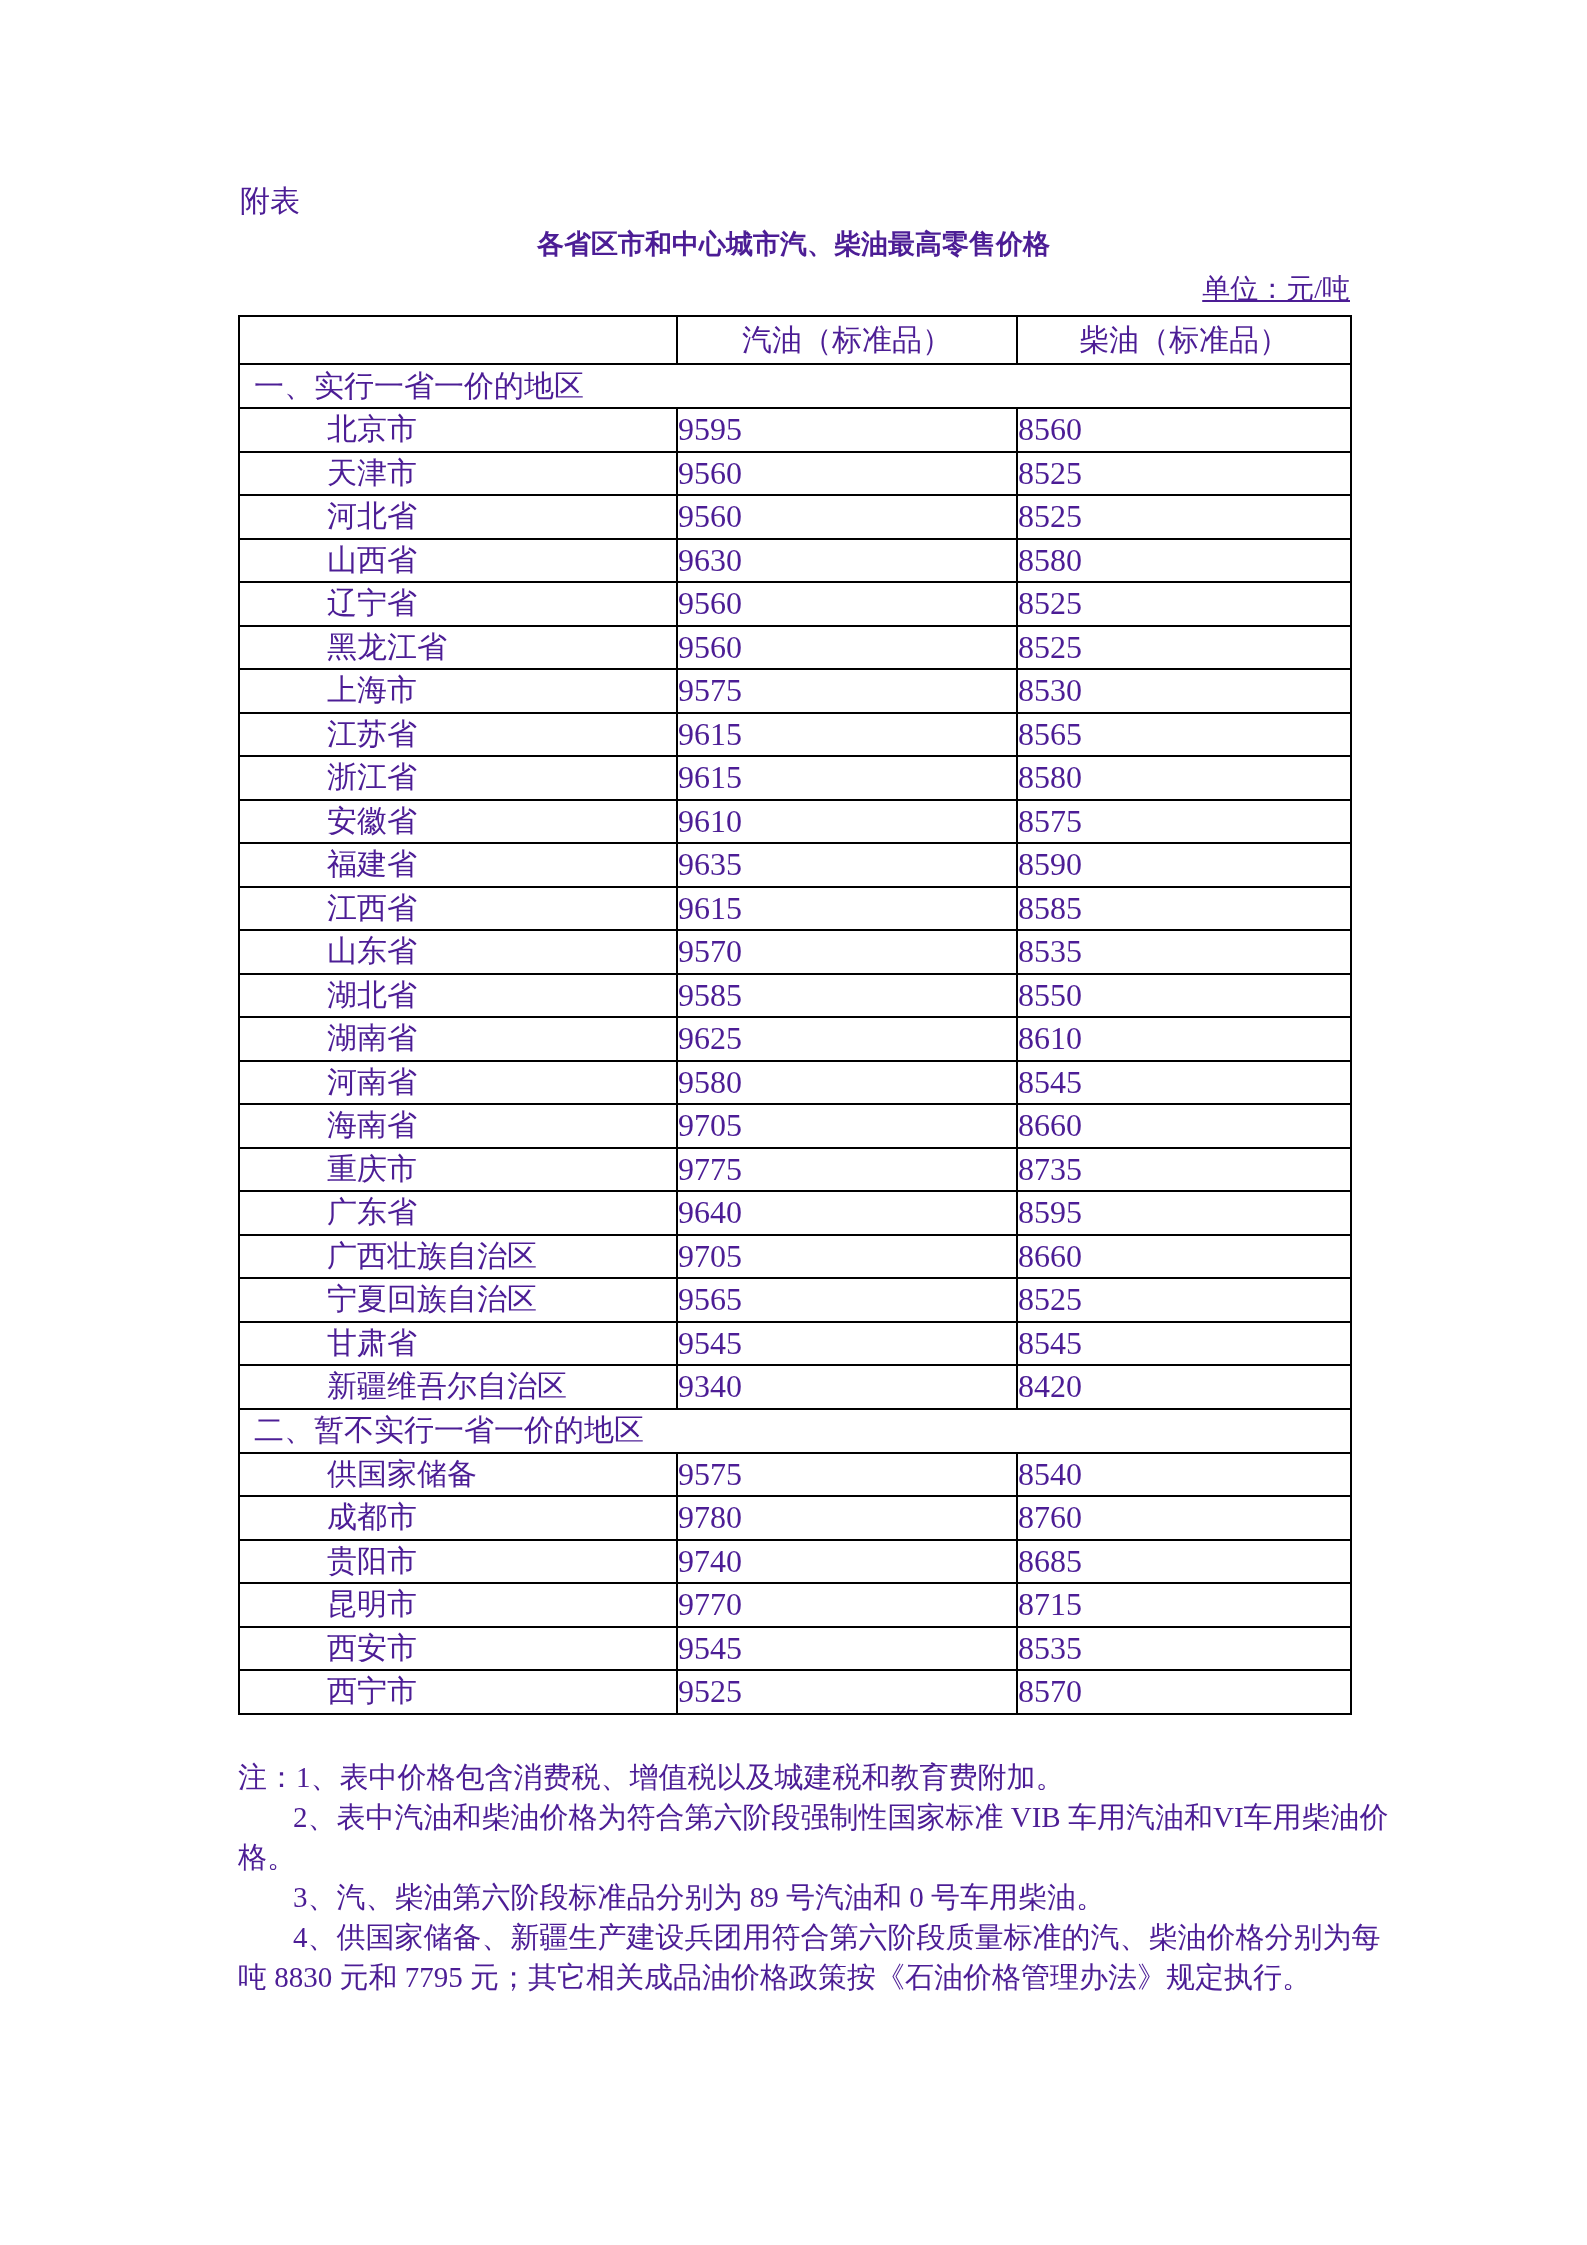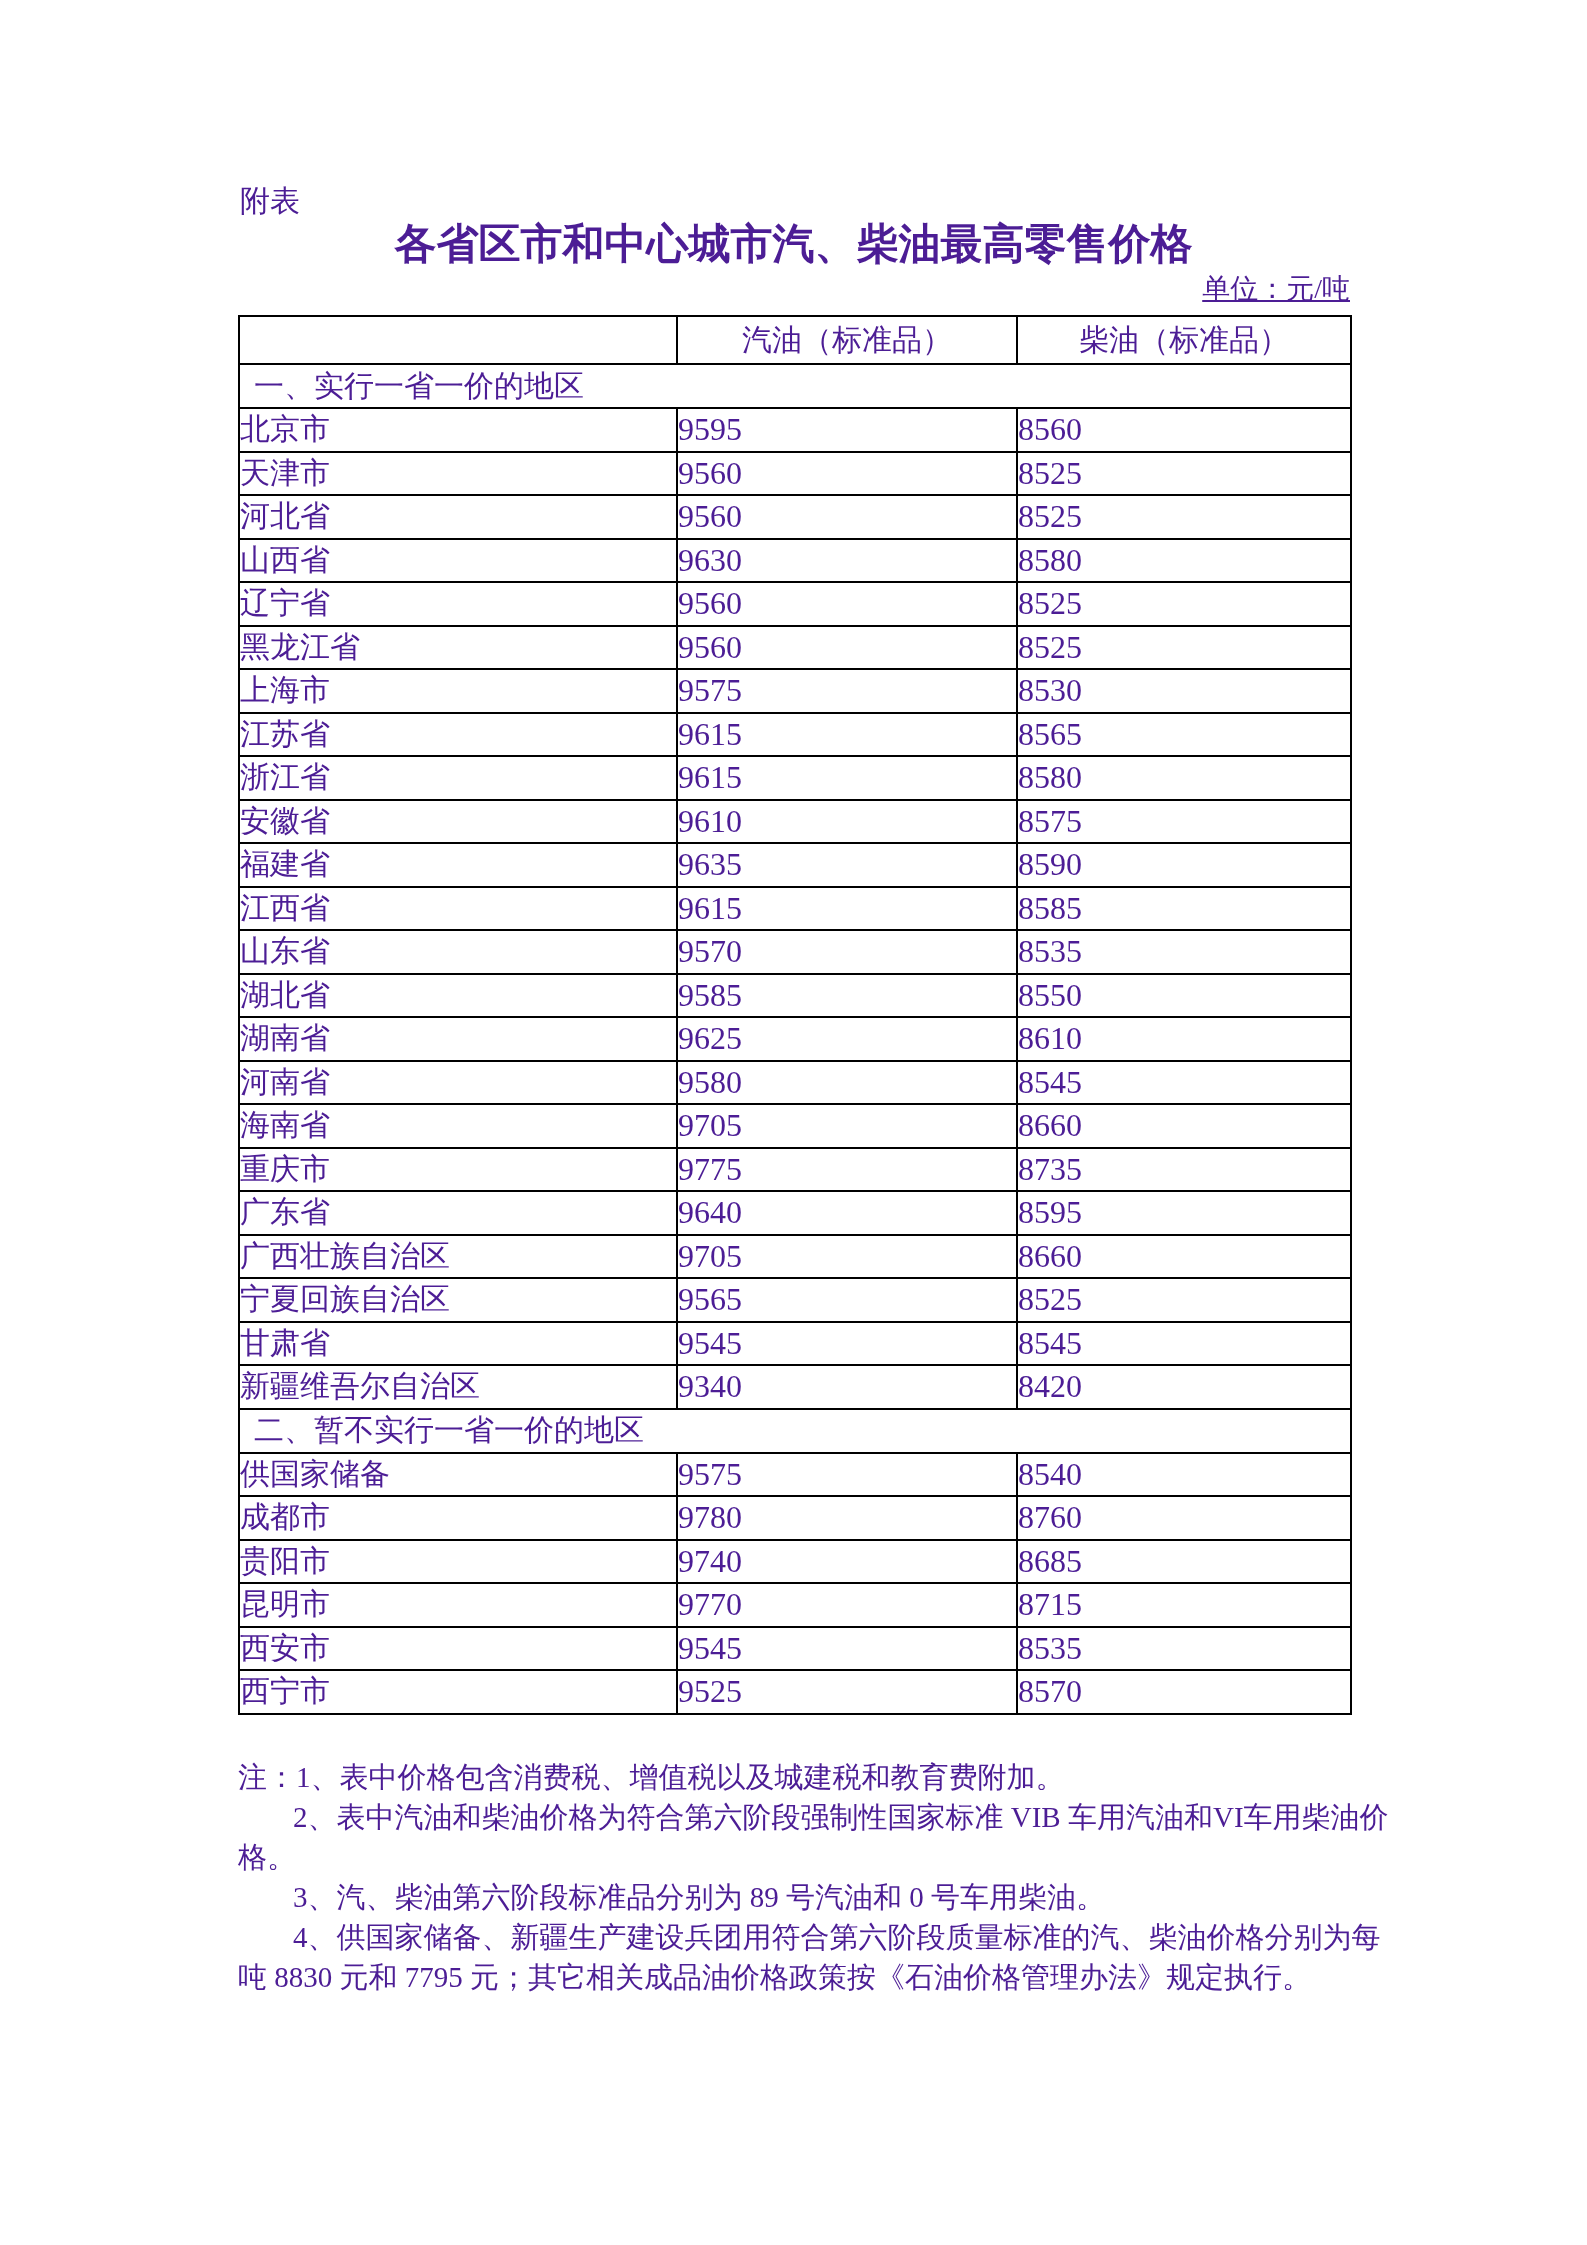--- a/index.html
+++ b/index.html
@@ -20,21 +20,21 @@
     line-height: 34px;
   }
   .doc-title {
     position: absolute;
     left: 0;
     top: 224px;
     width: 100%;
     text-align: center;
     font-family: "Liberation Sans", "DejaVu Sans", sans-serif;
     font-weight: bold;
-    font-size: 42px;
+    font-size: 27px;
     line-height: 40px;
   }
   .unit-line {
     position: absolute;
     left: 238px;
     top: 272px;
     width: 1112px;
     text-align: right;
     font-size: 28px;
     line-height: 34px;
@@ -62,20 +62,21 @@
   }
   .price-table thead th { height: 46px; text-align: center; }
   tr.section-row td {
     height: 42px;
     text-align: left;
     padding-left: 14px;
   }
   tr.data-row td { height: 41.5px; }
   td.region-cell {
     text-align: left;
+    padding-left: 87px;
   }
   td.num-cell {
     text-align: left;
     font-size: 32px;
   }
   .notes {
     position: absolute;
     left: 238px;
     top: 1757px;
     width: 1130px;

